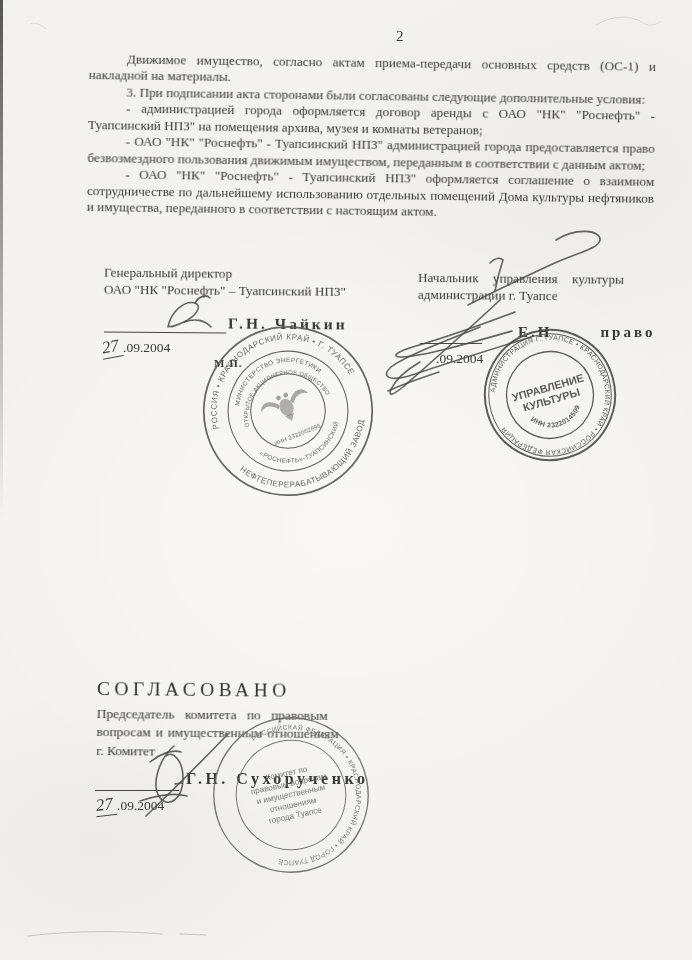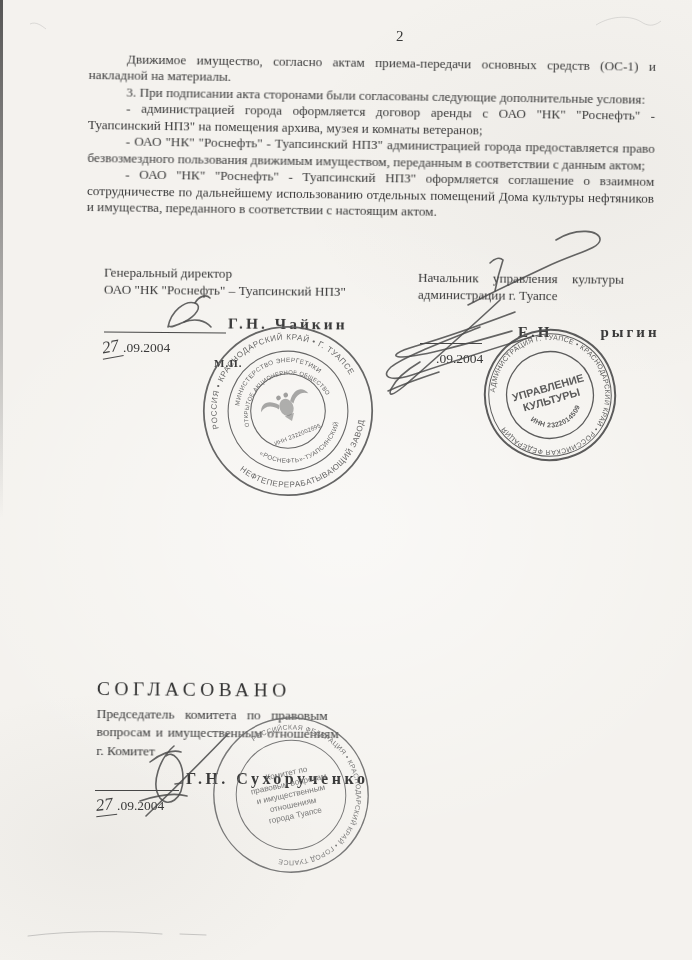--- a/index.html
+++ b/index.html
@@ -91,21 +91,21 @@
     <span class="hand">27</span><span>.09.2004</span>
   </div>
   <div class="mp scan">М.П.</div>
 
   <div class="sigblock sigR-title scan">
     <span class="l1">Начальник управления культуры</span><br>
     <span>администрации г. Туапсе</span>
   </div>
   <div class="sigline lineR"></div>
   <div class="signame nameR scan">
-    <span>Е.Н</span><span class="gap"></span><span>рыгин</span>
+    <span>Е.Н</span><span class="gap"></span><span>право</span>
   </div>
   <div class="date dateR scan">
     <span>.09.2004</span>
   </div>
 
   <div class="approval scan">
     <h2 class="appr-head">СОГЛАСОВАНО</h2>
     <div class="appr-title">
       <span class="l1">Председатель комитета по правовым</span><br>
       <span class="l2">вопросам и имущественным отношениям</span><br>

